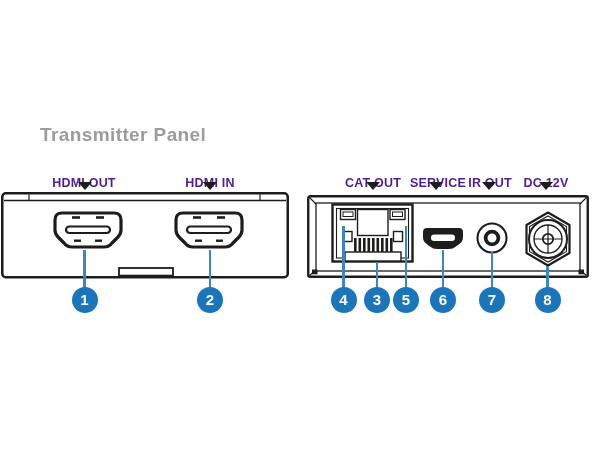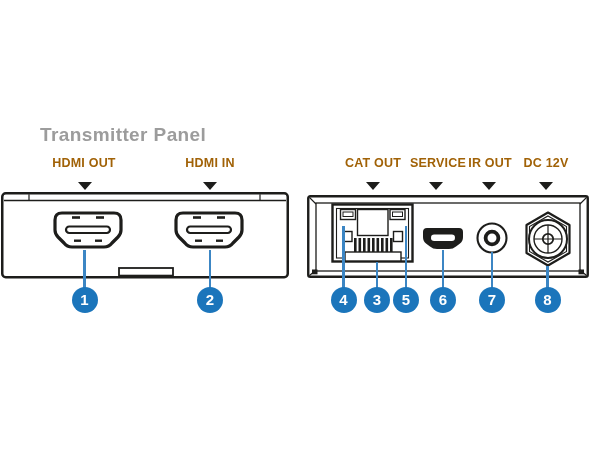--- a/index.html
+++ b/index.html
@@ -5,22 +5,22 @@
   html,body{margin:0;padding:0;background:#ffffff;}
   .canvas{
     position:relative;width:600px;height:424px;background:#ffffff;overflow:hidden;
     font-family:"Liberation Sans", sans-serif;
   }
   .title{
     position:absolute;left:40px;top:124px;margin:0;
     font-size:19px;font-weight:700;color:#9c9c9c;letter-spacing:.4px;
   }
   .port-label{
-    position:absolute;top:156px;transform:translateX(-50%);
-    font-size:12.5px;font-weight:700;color:#a16207;letter-spacing:.2px;white-space:nowrap;
+    position:absolute;top:176px;transform:translateX(-50%);
+    font-size:12.5px;font-weight:700;color:#4c1d95;letter-spacing:.2px;white-space:nowrap;
   }
   .tri{
     position:absolute;top:182px;transform:translateX(-50%);
     width:0;height:0;border-left:7px solid transparent;border-right:7px solid transparent;
     border-top:8px solid #1d1d1b;
   }
   .device{position:absolute;}
   .lead{
     position:absolute;width:2.4px;background:#3c86c4;
   }

